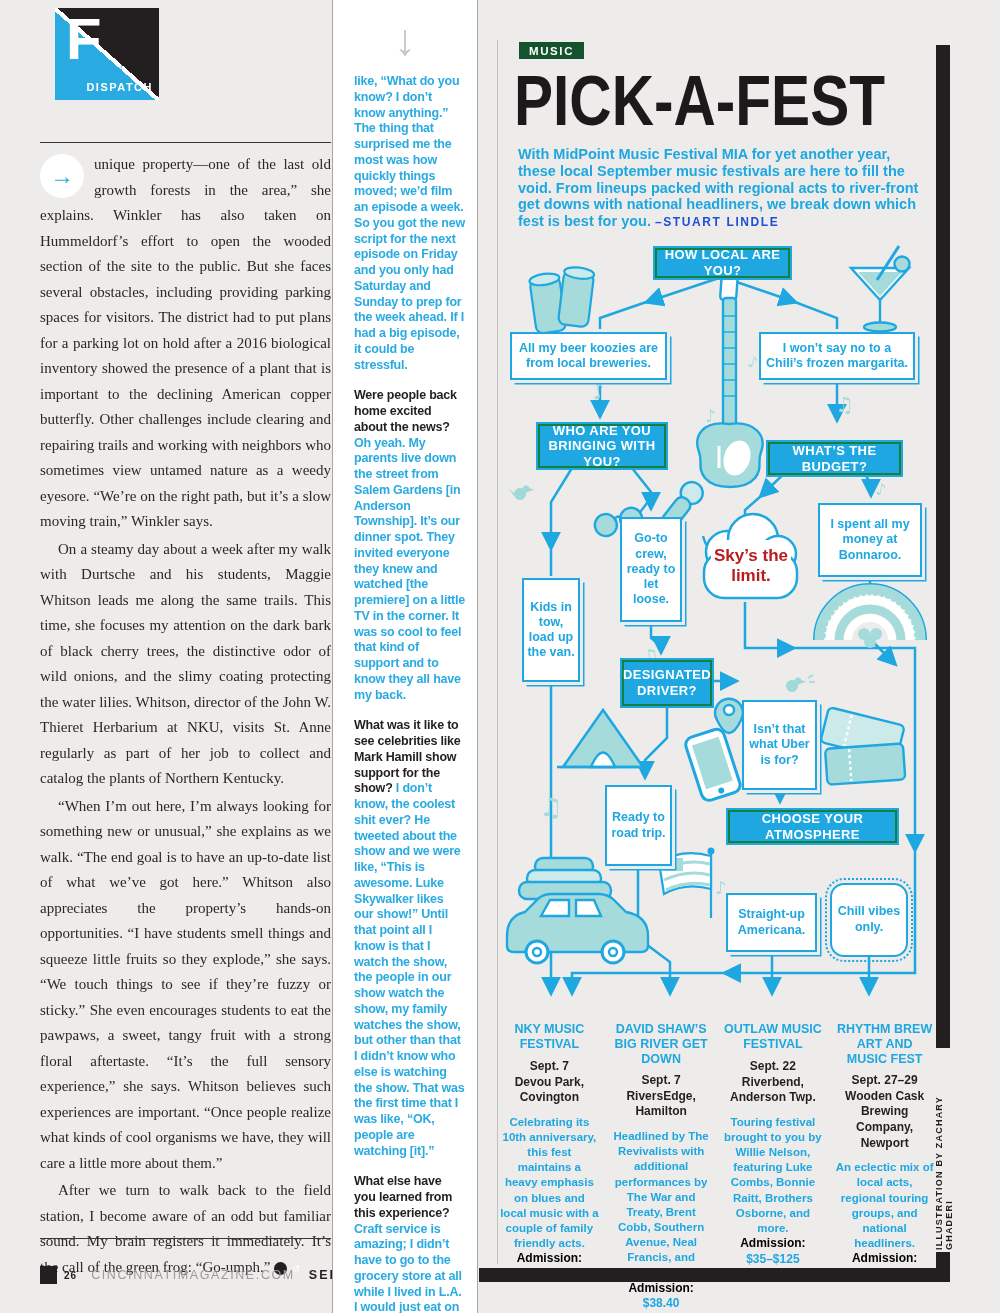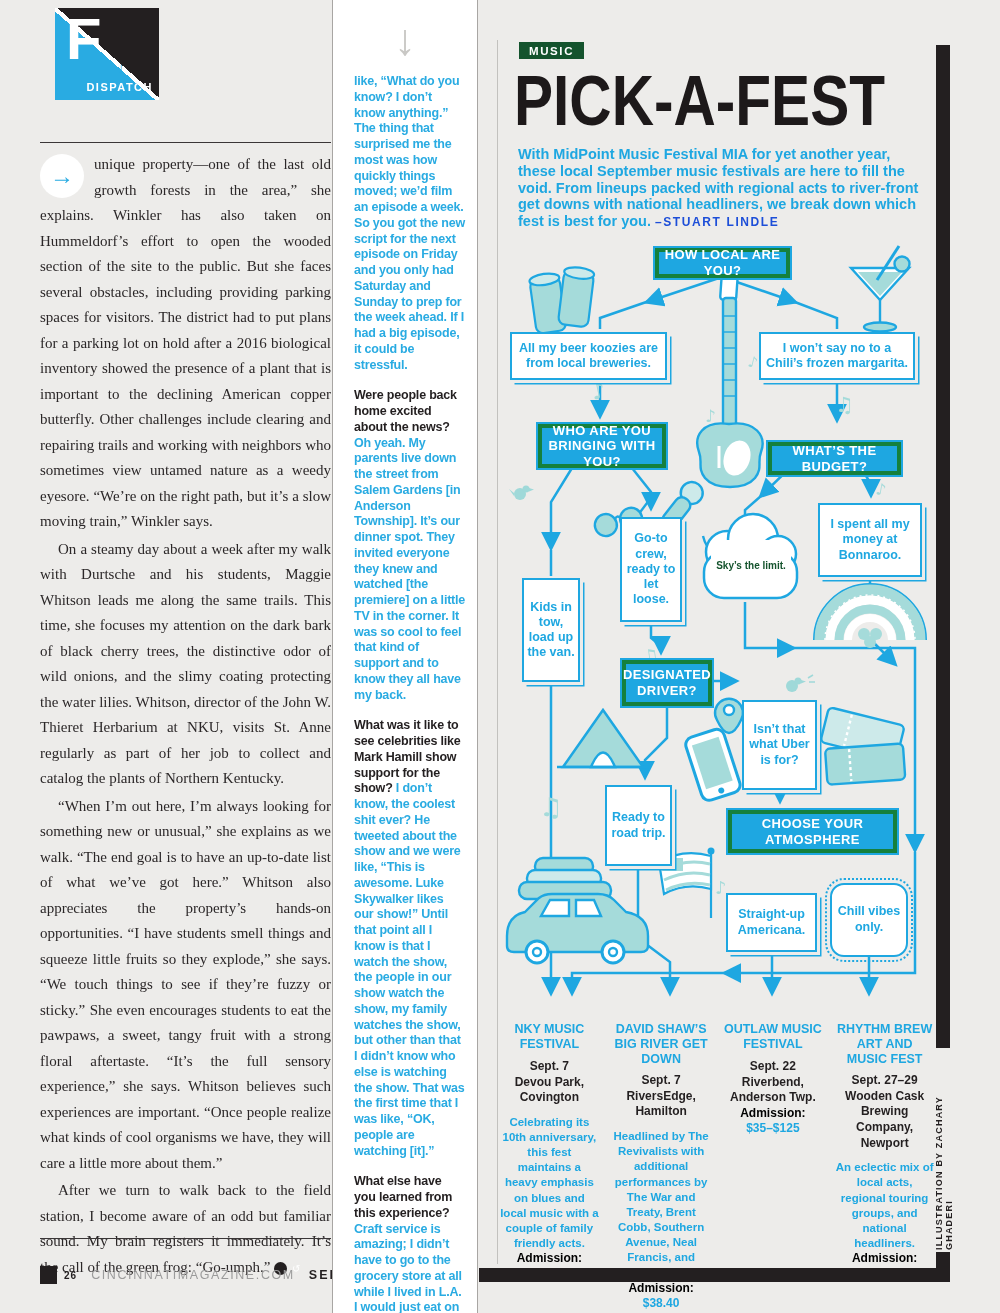--- a/index.html
+++ b/index.html
@@ -55,23 +55,23 @@
      font-weight:bold;font-size:14.5px;line-height:1.16;}
   #feature-intro .byline{color:#1d4ed8;font-size:12px;letter-spacing:1.6px;}
 
   
   #flowchart{position:absolute;left:497px;top:240px;width:440px;height:800px;}
   #flowchart svg{position:absolute;left:0;top:0;}
   .fbox{position:absolute;display:flex;align-items:center;justify-content:center;text-align:center;
      font-weight:bold;box-sizing:border-box;}
   .fbox.white{background:#fff;border:2px solid #1ea7e1;color:#1ea7e1;font-size:12.5px;line-height:1.22;
      box-shadow:3px 3px 0 #edecea,4.5px 4.5px 0 #1ea7e1;padding:3px;}
-  .fbox.blue{background:#1ea7e1;border:4px solid #15803d;color:#fff;font-size:13px;line-height:1.2;
+  .fbox.blue{background:#1ea7e1;border:2px solid #15803d;color:#fff;font-size:13px;line-height:1.2;
      letter-spacing:.4px;box-shadow:0 0 0 2px #1ea7e1;padding:2px 4px;}
-  .fbox.cloudtxt{color:#14532d;font-size:10px;line-height:1.2;}
+  .fbox.cloudtxt{color:#b91c1c;font-size:17px;line-height:1.2;}
   .fbox.wavy{background:#fff;border:2px solid #1ea7e1;border-radius:14px;color:#1ea7e1;
      font-size:12.5px;line-height:1.25;outline:2px dotted #1ea7e1;outline-offset:3px;padding:4px;}
 
   
   #festivals{position:absolute;left:500px;top:1022px;width:434px;display:grid;
      grid-template-columns:repeat(4,1fr);column-gap:13px;text-align:center;}
   .fest .name{color:#1ea7e1;font-weight:bold;font-size:12.5px;line-height:1.18;min-height:30px;}
   .fest .date{color:#231f20;font-size:12px;font-weight:bold;margin-top:7px;line-height:1.3;}
   .fest .venue{color:#231f20;font-size:12px;font-weight:bold;line-height:1.3;}
   .fest .desc{color:#1ea7e1;font-size:11.5px;font-weight:bold;line-height:1.32;margin-top:9px;}
@@ -323,21 +323,21 @@
     <div class="fbox white" style="left:262px;top:92px;width:156px;height:48px;">I won’t say no to a Chili’s frozen margarita.</div>
     <div class="fbox blue" style="left:41px;top:184px;width:128px;height:44px;">WHO ARE YOU BRINGING WITH YOU?</div>
     <div class="fbox blue" style="left:271px;top:202px;width:133px;height:33px;">WHAT’S THE BUDGET?</div>
     <div class="fbox white" style="left:25px;top:338px;width:58px;height:104px;">Kids in tow, load up the van.</div>
     <div class="fbox white" style="left:123px;top:277px;width:62px;height:105px;">Go-to crew, ready to let loose.</div>
     <div class="fbox cloudtxt" style="left:214px;top:302px;width:80px;height:48px;">Sky’s the limit.</div>
     <div class="fbox white" style="left:321px;top:263px;width:104px;height:74px;">I spent all my money at Bonnaroo.</div>
     <div class="fbox blue" style="left:125px;top:420px;width:90px;height:46px;">DESIGNATED DRIVER?</div>
     <div class="fbox white" style="left:245px;top:460px;width:75px;height:90px;">Isn’t that what Uber is for?</div>
     <div class="fbox white" style="left:108px;top:545px;width:67px;height:81px;">Ready to road trip.</div>
-    <div class="fbox blue" style="left:231px;top:570px;width:169px;height:43px;">CHOOSE YOUR ATMOSPHERE</div>
+    <div class="fbox blue" style="left:231px;top:570px;width:169px;height:33px;">CHOOSE YOUR ATMOSPHERE</div>
     <div class="fbox white" style="left:229px;top:653px;width:91px;height:59px;">Straight-up Americana.</div>
     <div class="fbox wavy" style="left:333px;top:643px;width:78px;height:74px;">Chill vibes only.</div>
   </div>
 
   <div id="festivals">
     <div class="fest">
       <div class="name">NKY MUSIC FESTIVAL</div>
       <div class="date">Sept. 7</div>
       <div class="venue">Devou Park, Covington</div>
       <div class="desc">Celebrating its 10th anniversary, this fest maintains a heavy emphasis on blues and local music with a couple of family friendly acts.</div>
@@ -349,20 +349,21 @@
       <div class="date">Sept. 7</div>
       <div class="venue">RiversEdge, Hamilton</div>
       <div class="desc">Headlined by The Revivalists with additional performances by The War and Treaty, Brent Cobb, Southern Avenue, Neal Francis, and Chris Gelbuda.</div>
       <div class="adm-label">Admission:</div>
       <div class="adm">$38.40</div>
     </div>
     <div class="fest">
       <div class="name">OUTLAW MUSIC FESTIVAL</div>
       <div class="date">Sept. 22</div>
       <div class="venue">Riverbend, Anderson Twp.</div>
+      <div class="desc">Touring festival brought to you by Willie Nelson, featuring Luke Combs, Bonnie Raitt, Brothers Osborne, and more.</div>
       <div class="adm-label">Admission:</div>
       <div class="adm">$35–$125</div>
     </div>
     <div class="fest">
       <div class="name">RHYTHM BREW ART AND MUSIC FEST</div>
       <div class="date">Sept. 27–29</div>
       <div class="venue">Wooden Cask Brewing Company, Newport</div>
       <div class="desc">An eclectic mix of local acts, regional touring groups, and national headliners.</div>
       <div class="adm-label">Admission:</div>
       <div class="adm">$15–$100</div>

